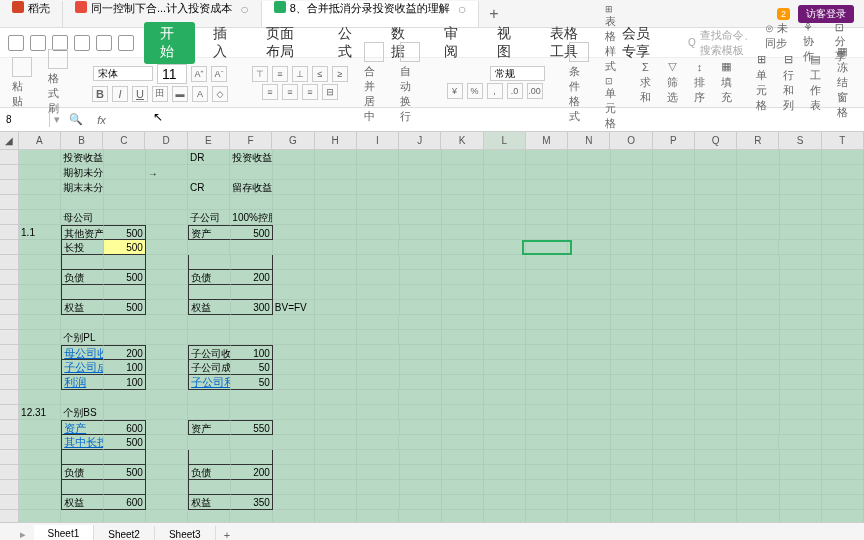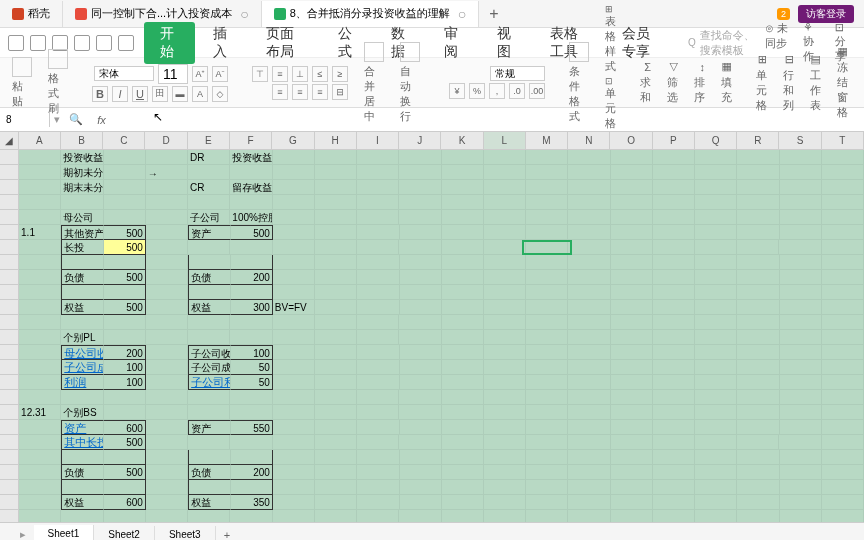--- a/index.html
+++ b/index.html
@@ -1,36 +1,36 @@
 <!DOCTYPE html>
 <html><head>
 <meta charset="utf-8">
 <style>
 *{margin:0;padding:0;box-sizing:border-box;font-family:"Microsoft YaHei",Arial,sans-serif;font-size:11px}
 body{background:#fff;width:864px;height:540px;overflow:hidden;position:relative}
 .titlebar{height:28px;background:#f5f5f5;display:flex;align-items:center;border-bottom:1px solid #ddd}
-.tab{height:26px;padding:0 12px;display:flex;align-items:center;gap:4px;border-right:1px solid #ddd;cursor:pointer}
+.tab{height:26px;padding:0 12px;display:flex;align-items:flex-start;gap:4px;border-right:1px solid #ddd;cursor:pointer}
 .tab.active{background:#fff}
 .tab-icon{width:12px;height:12px;display:inline-block}
 .tab-icon.d{background:#d14424;border-radius:2px}
 .tab-icon.p{background:#e74c3c;border-radius:2px}
 .tab-icon.s{background:#27ae60;border-radius:2px}
 .tab-close{color:#999;font-size:14px;margin-left:4px}
 .tab-add{padding:0 10px;color:#666;font-size:16px}
 .titlebar-right{margin-left:auto;display:flex;align-items:center;gap:8px;padding-right:10px}
 .login-btn{background:#701a75;color:#fff;padding:2px 8px;border-radius:3px;font-size:10px}
 .menubar{height:30px;display:flex;align-items:center;padding:0 8px;gap:2px;border-bottom:1px solid #eee}
 .menu-icons{display:flex;gap:6px;padding-right:8px}
 .menu-icon{width:16px;height:16px;border:1px solid #999;border-radius:2px}
 .menu-tab{padding:3px 16px;color:#333;cursor:pointer;font-size:14px}
 .menu-tab.active{background:#27ae60;color:#fff;border-radius:3px}
 .menu-search{margin-left:10px;color:#aaa;font-size:10px;display:flex;align-items:center;gap:4px}
 .menubar-right{margin-left:auto;display:flex;gap:10px;color:#666;font-size:10px}
 .ribbon{height:50px;display:flex;align-items:center;padding:0 8px;gap:8px;border-bottom:1px solid #ddd;background:#fafafa}
-.rib-group{display:flex;flex-direction:column;align-items:flex-end;gap:2px;font-size:9px;color:#666;padding:0 4px}
+.rib-group{display:flex;flex-direction:column;align-items:center;gap:2px;font-size:9px;color:#666;padding:0 4px}
 .rib-group .top{display:flex;gap:4px;align-items:center}
 .rib-sep{width:1px;height:40px;background:#ddd}
 .font-sel{border:1px solid #ccc;padding:1px 4px;width:60px;font-size:10px}
 .size-sel{border:1px solid #ccc;padding:1px 4px;width:30px;font-size:14px}
 .btn-sm{width:16px;height:16px;border:1px solid #ccc;display:inline-flex;align-items:center;justify-content:center;font-size:9px}
 .formula-bar{height:24px;display:flex;align-items:center;border-bottom:1px solid #ccc;background:#fff}
 .name-box{width:50px;border-right:1px solid #ccc;padding:2px 6px;font-size:10px}
 .fx-btn{padding:0 8px;color:#666;font-style:italic}
 .formula-input{flex:1;padding:2px 6px}
 .grid-area{position:relative;background:#b8d9c4;height:390px;overflow:hidden}

